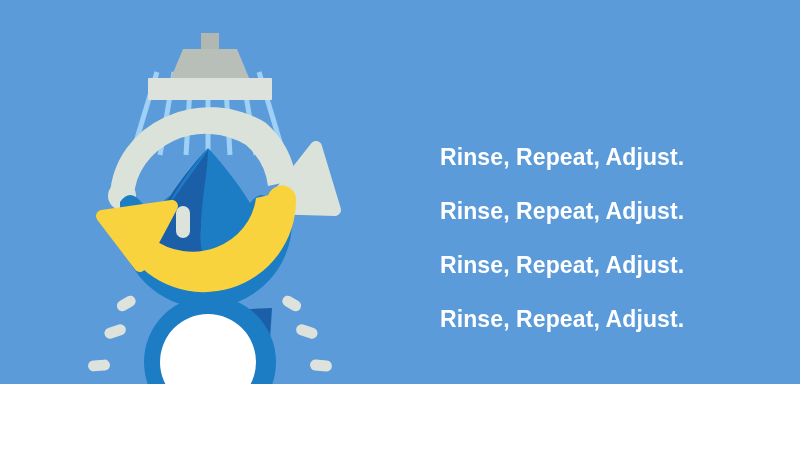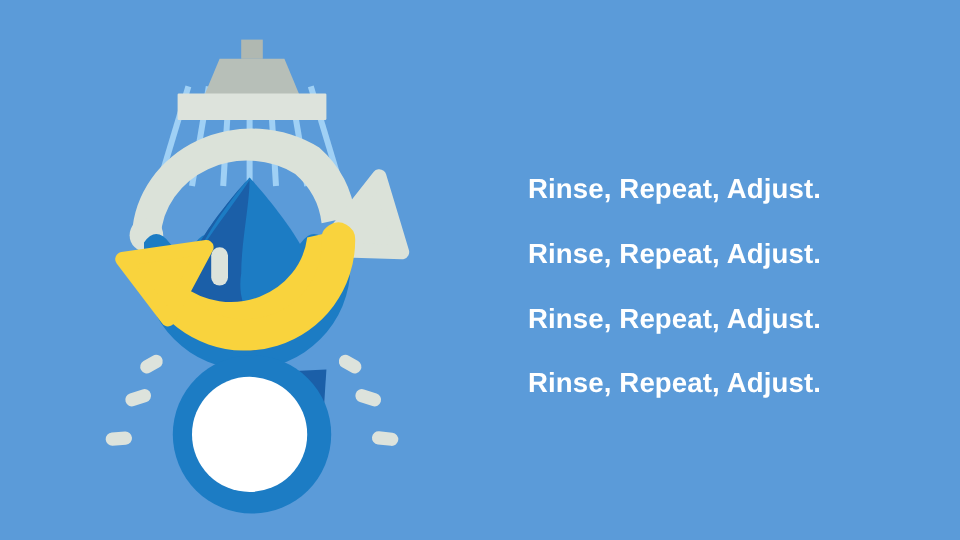--- a/index.html
+++ b/index.html
@@ -3,21 +3,21 @@
 <meta charset="utf-8">
 <style>
   html, body {
     margin: 0;
     padding: 0;
     background: #ffffff;
   }
   #slide {
     position: relative;
     width: 800px;
-    height: 450px;
+    height: 384px;
     overflow: hidden;
     background: #5b9bd9;
     font-family: "Liberation Sans", sans-serif;
   }
   #illustration {
     position: absolute;
     left: 60px;
     top: 10px;
     width: 300px;
     height: 430px;

